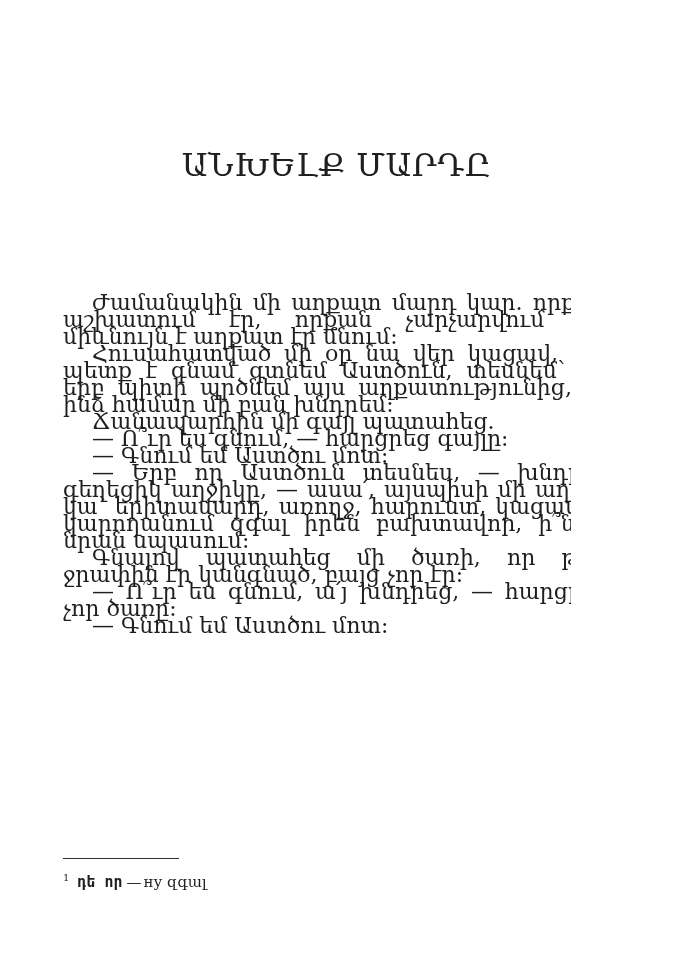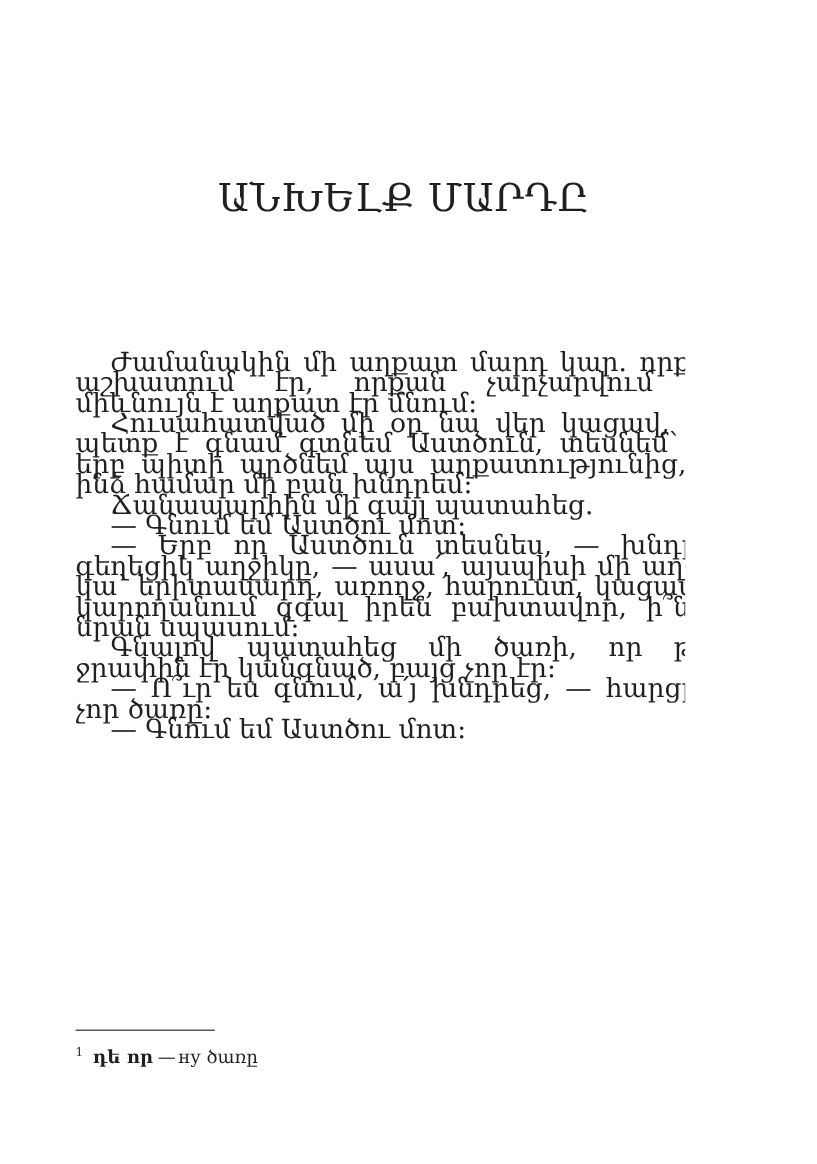--- a/index.html
+++ b/index.html
@@ -58,43 +58,45 @@
   .footnote-text {
     font-size: 15px;
     line-height: 20px;
   }
   .fn-marker {
     font-size: 10px;
     margin-right: 8px;
   }
   .fn-term {
     font-weight: bold;
+    font-family: Liberation Mono, monospace;
   }
   .fn-dash {
     margin: 0 2px 0 4px;
   }
 </style>
 </head>
 <body>
 
 <div class="page">
 
   <h1 class="title">ԱՆԽԵԼՔ ՄԱՐԴԸ</h1>
 
   <div class="story">
     <p>Ժամանակին մի աղքատ մարդ կար. որքան աշխատում էր, որքան չարչարվում էր, միևնույն է աղքատ էր մնում:</p>
     <p>Հուսահատված մի օր նա վեր կացավ, թե՝ պետք է գնամ գտնեմ Աստծուն, տեսնեմ՝ թե երբ պիտի պրծնեմ այս աղքատությունից, ու ինձ համար մի բան խնդրեմ:</p>
     <p>Ճանապարհին մի գայլ պատահեց.</p>
+    <p>— Ո՞ւր ես գնում, — հարցրեց գայլը:</p>
     <p>— Գնում եմ Աստծու մոտ:</p>
     <p>— Երբ որ Աստծուն տեսնես, — խնդրեց գեղեցիկ աղջիկը, — ասա՛, այսպիսի մի աղջիկ կա՝ երիտասարդ, առողջ, հարուստ, կացավ չի կարողանում զգալ իրեն բախտավոր, ի՞նչ է նրան սպասում:</p>
     <p>Գնալով պատահեց մի ծառի, որ թեև ջրափին էր կանգնած, բայց չոր էր:</p>
     <p>— Ո՞ւր ես գնում, ա՛յ խնդրեց, — հարցրեց չոր ծառը:</p>
     <p>— Գնում եմ Աստծու մոտ:</p>
   </div>
 
   <div class="footnote">
     <div class="footnote-rule"></div>
     <div class="footnote-text">
-      <sup class="fn-marker">1</sup><span class="fn-term">դե որ</span><span class="fn-dash">—</span><span>ну ծառը</span>
+      <sup class="fn-marker">1</sup><span class="fn-term">դե որ</span><span class="fn-dash">—</span><span>ну զգալ</span>
     </div>
   </div>
 
 </div>
 
 </body></html>

